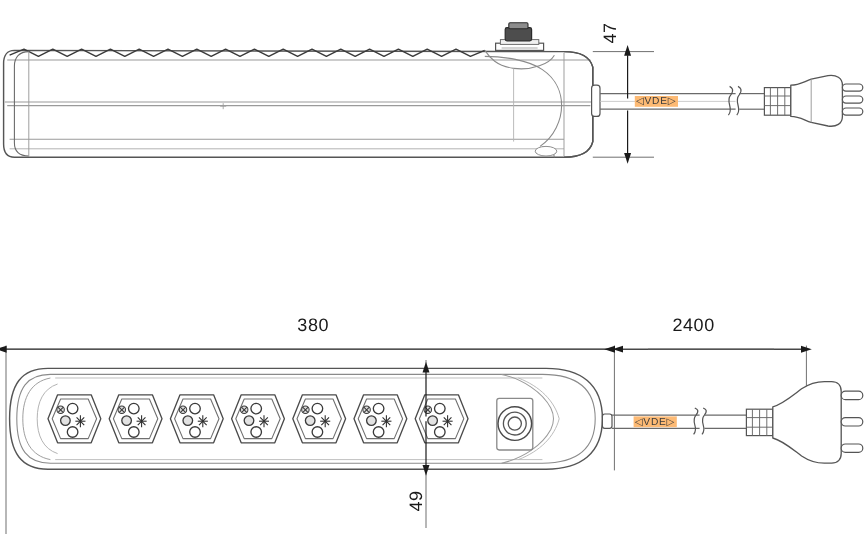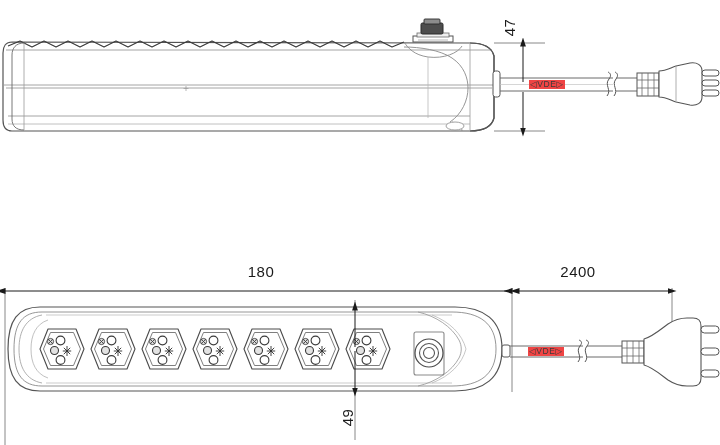--- a/index.html
+++ b/index.html
@@ -39,21 +39,21 @@
     transform: rotate(-90deg);
   }
   .cable-mark {
     position: absolute;
     font-family: "Liberation Sans", sans-serif;
     font-size: 8.5px;
     color: #3a3a3a;
     letter-spacing: 0.6px;
     white-space: nowrap;
     line-height: 1;
-    background: #ef4444;
+    background: #fdba74;
     padding: 0 1px;
   }
 </style>
 </head>
 <body>
 
 <div id="sheet">
 
   <svg width="720" height="445" viewBox="0 0 720 445" xmlns="http://www.w3.org/2000/svg">
     <defs>
@@ -277,21 +277,21 @@
           <rect x="701" y="326" width="18" height="7" rx="3.5" fill="#ffffff" stroke="#555555" stroke-width="1"></rect>
           <rect x="701" y="348" width="18" height="7" rx="3.5" fill="#ffffff" stroke="#555555" stroke-width="1"></rect>
           <rect x="701" y="370" width="18" height="7" rx="3.5" fill="#ffffff" stroke="#555555" stroke-width="1"></rect>
         </g>
       </g>
     </g>
   </svg>
 
   <div class="dim-label vert" style="left:495px; top:20px; width:28px; text-align:center;">47</div>
 
-  <div class="dim-label" style="left:236px; top:264px; width:50px; text-align:center;">180</div>
+  <div class="dim-label" style="left:236px; top:264px; width:50px; text-align:center;">380</div>
 
   <div class="dim-label" style="left:548px; top:264px; width:60px; text-align:center;">2400</div>
 
   <div class="dim-label vert" style="left:333px; top:410px; width:28px; text-align:center;">49</div>
 
   <div class="cable-mark" style="left:529px; top:80px;">◁VDE▷</div>
 
   <div class="cable-mark" style="left:528px; top:347px;">◁VDE▷</div>
 
 </div>

